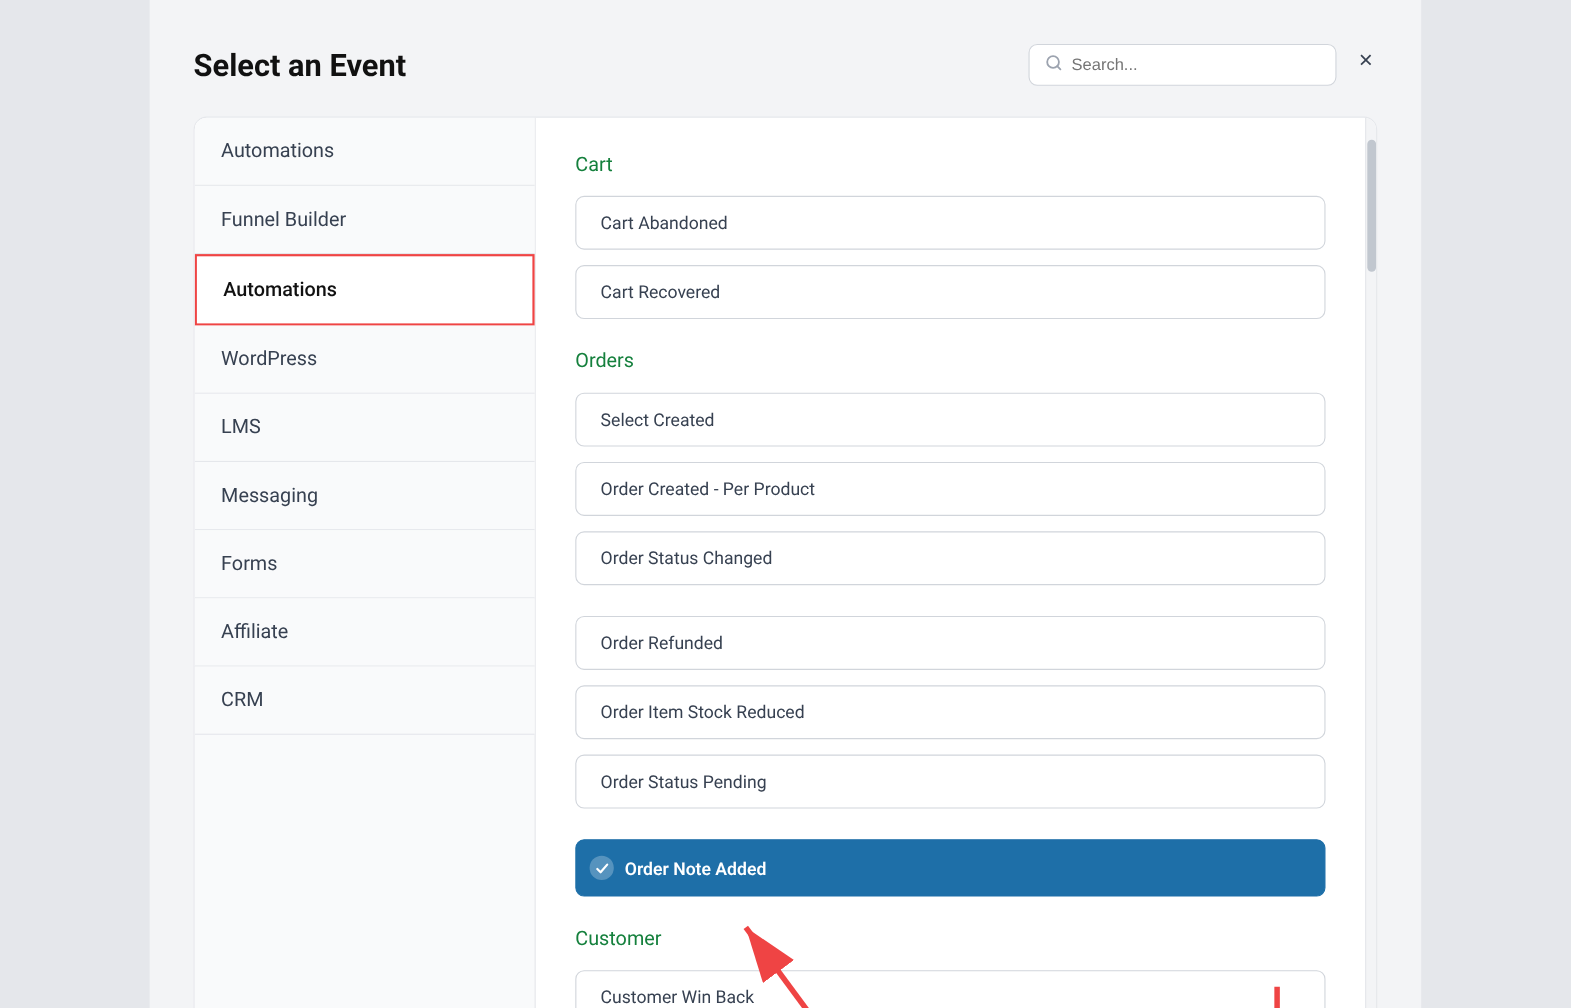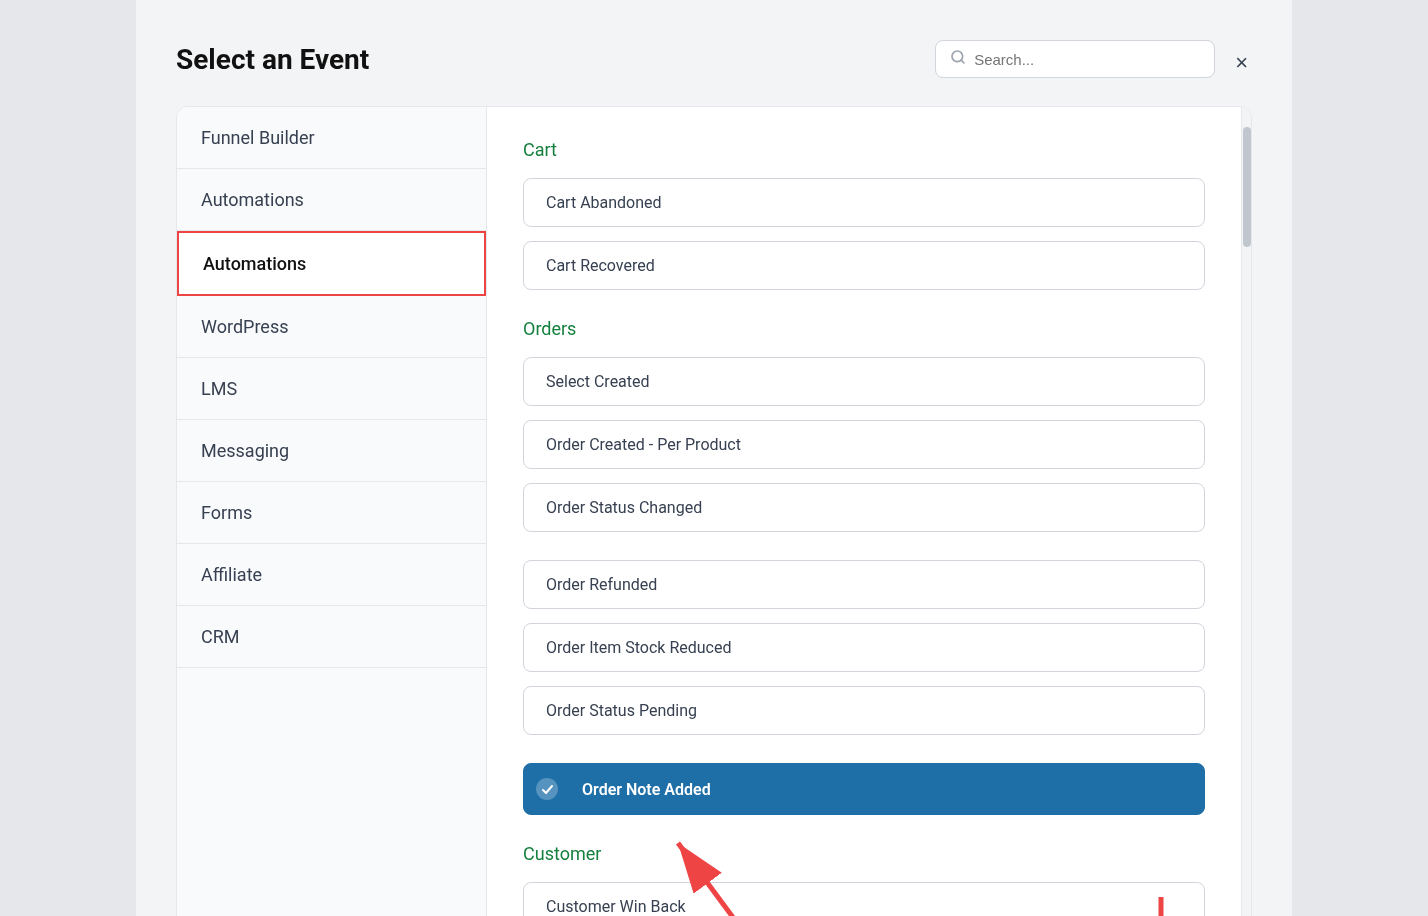--- a/index.html
+++ b/index.html
@@ -26,21 +26,21 @@
       justify-content: space-between;
       margin-bottom: 28px;
     }
     .modal-title {
       font-size: 28px;
       font-weight: 700;
       color: #111;
     }
     .header-right {
       display: flex;
-      align-items: flex-end;
+      align-items: flex-start;
       gap: 16px;
     }
     .search-box {
       display: flex;
       align-items: center;
       border: 1.5px solid #d1d5db;
       border-radius: 8px;
       padding: 8px 14px;
       background: #fff;
       width: 280px;
@@ -126,21 +126,21 @@
       background: #fff;
       cursor: pointer;
       white-space: nowrap;
     }
     .event-item.selected {
       background: #1e6fa8;
       border-color: #1e6fa8;
       color: #fff;
       display: flex;
       align-items: center;
-      gap: 24px;
+      gap: 10px;
       font-weight: 600;
       padding-left: 12px;
     }
     .check-icon {
       width: 22px;
       height: 22px;
       background: rgba(255,255,255,0.25);
       border-radius: 50%;
       display: flex;
       align-items: center;
@@ -200,24 +200,24 @@
         <input class="search-input" type="text" placeholder="Search..." style="">
       </div>
       <button class="close-btn">×</button>
     </div>
   </div>
 
   <div class="modal-body">
 
     <div class="sidebar">
       <div class="sidebar-item">
+        <span>Automations</span>
+      </div>
+      <div class="sidebar-item">
         <span>Funnel Builder</span>
-      </div>
-      <div class="sidebar-item">
-        <span>Automations</span>
       </div>
       <div class="sidebar-item active">
         <span>Automations</span>
       </div>
       <div class="sidebar-item">
         <span>WordPress</span>
       </div>
       <div class="sidebar-item">
         <span>LMS</span>
       </div>

